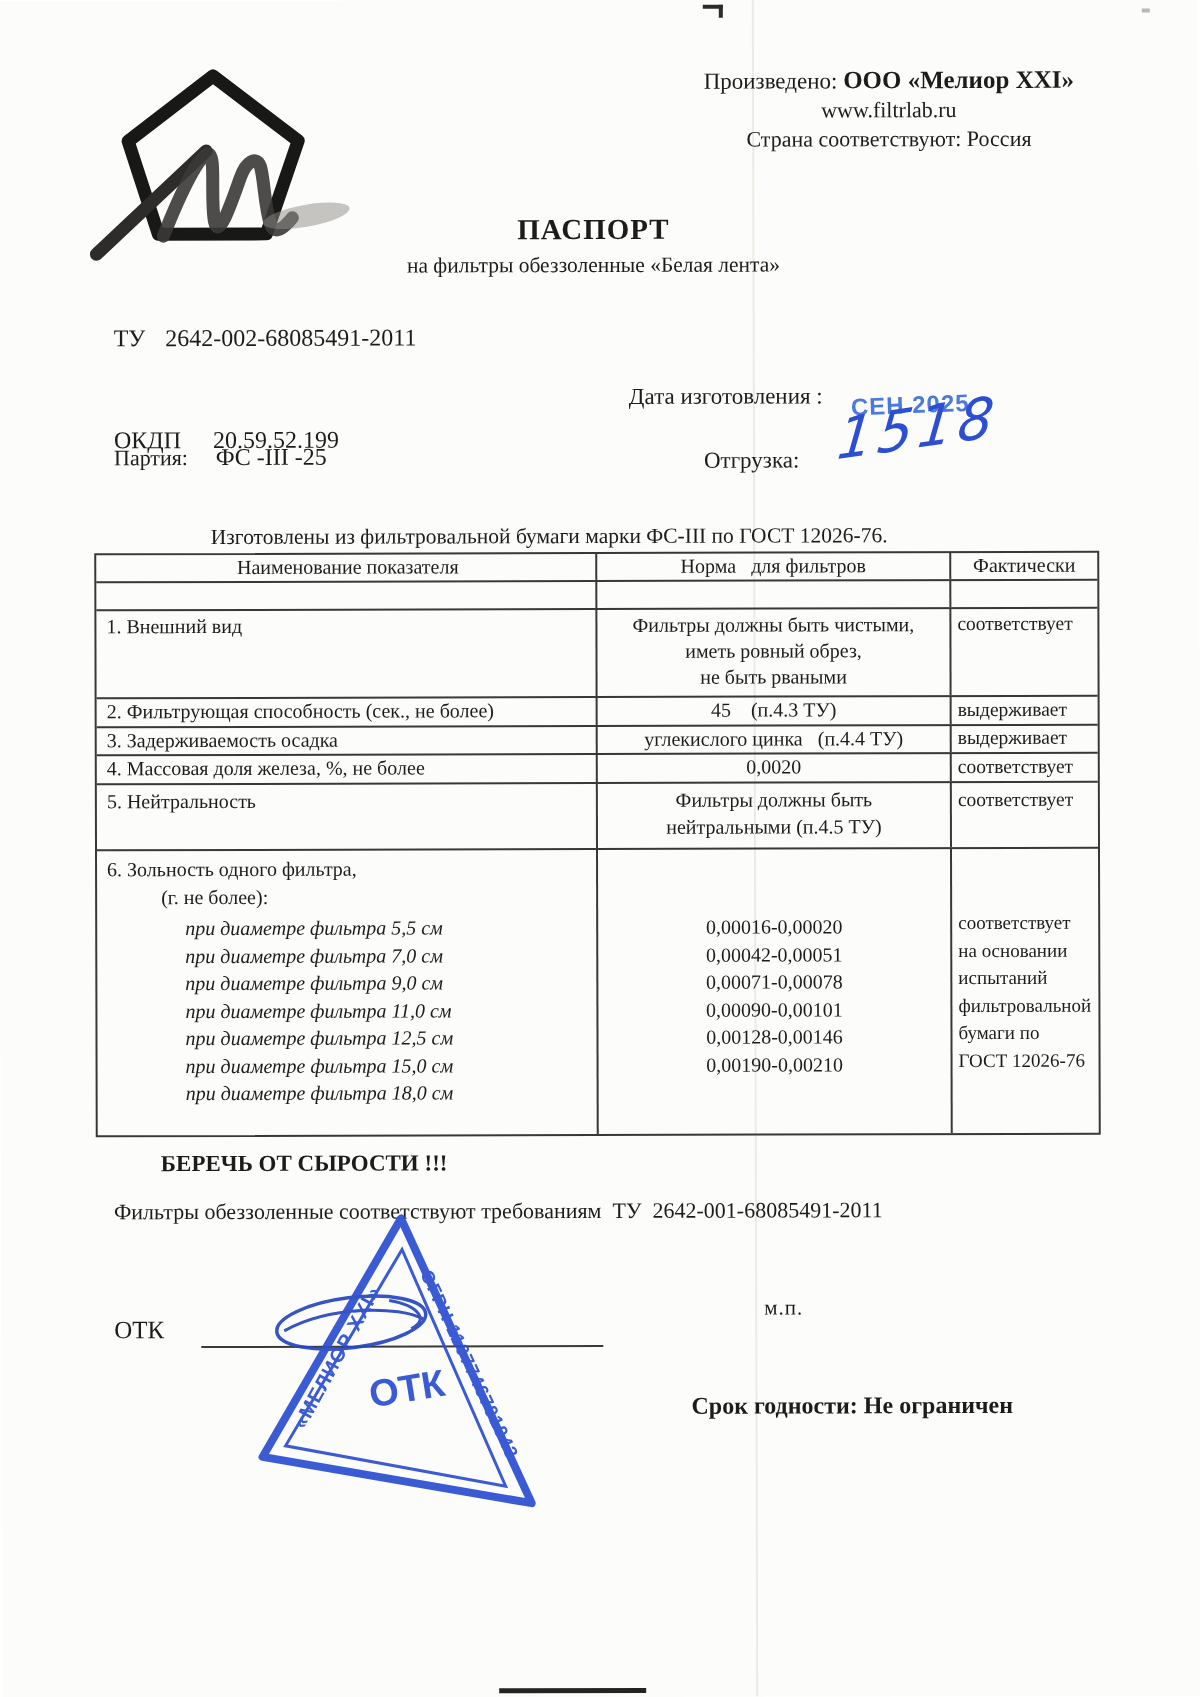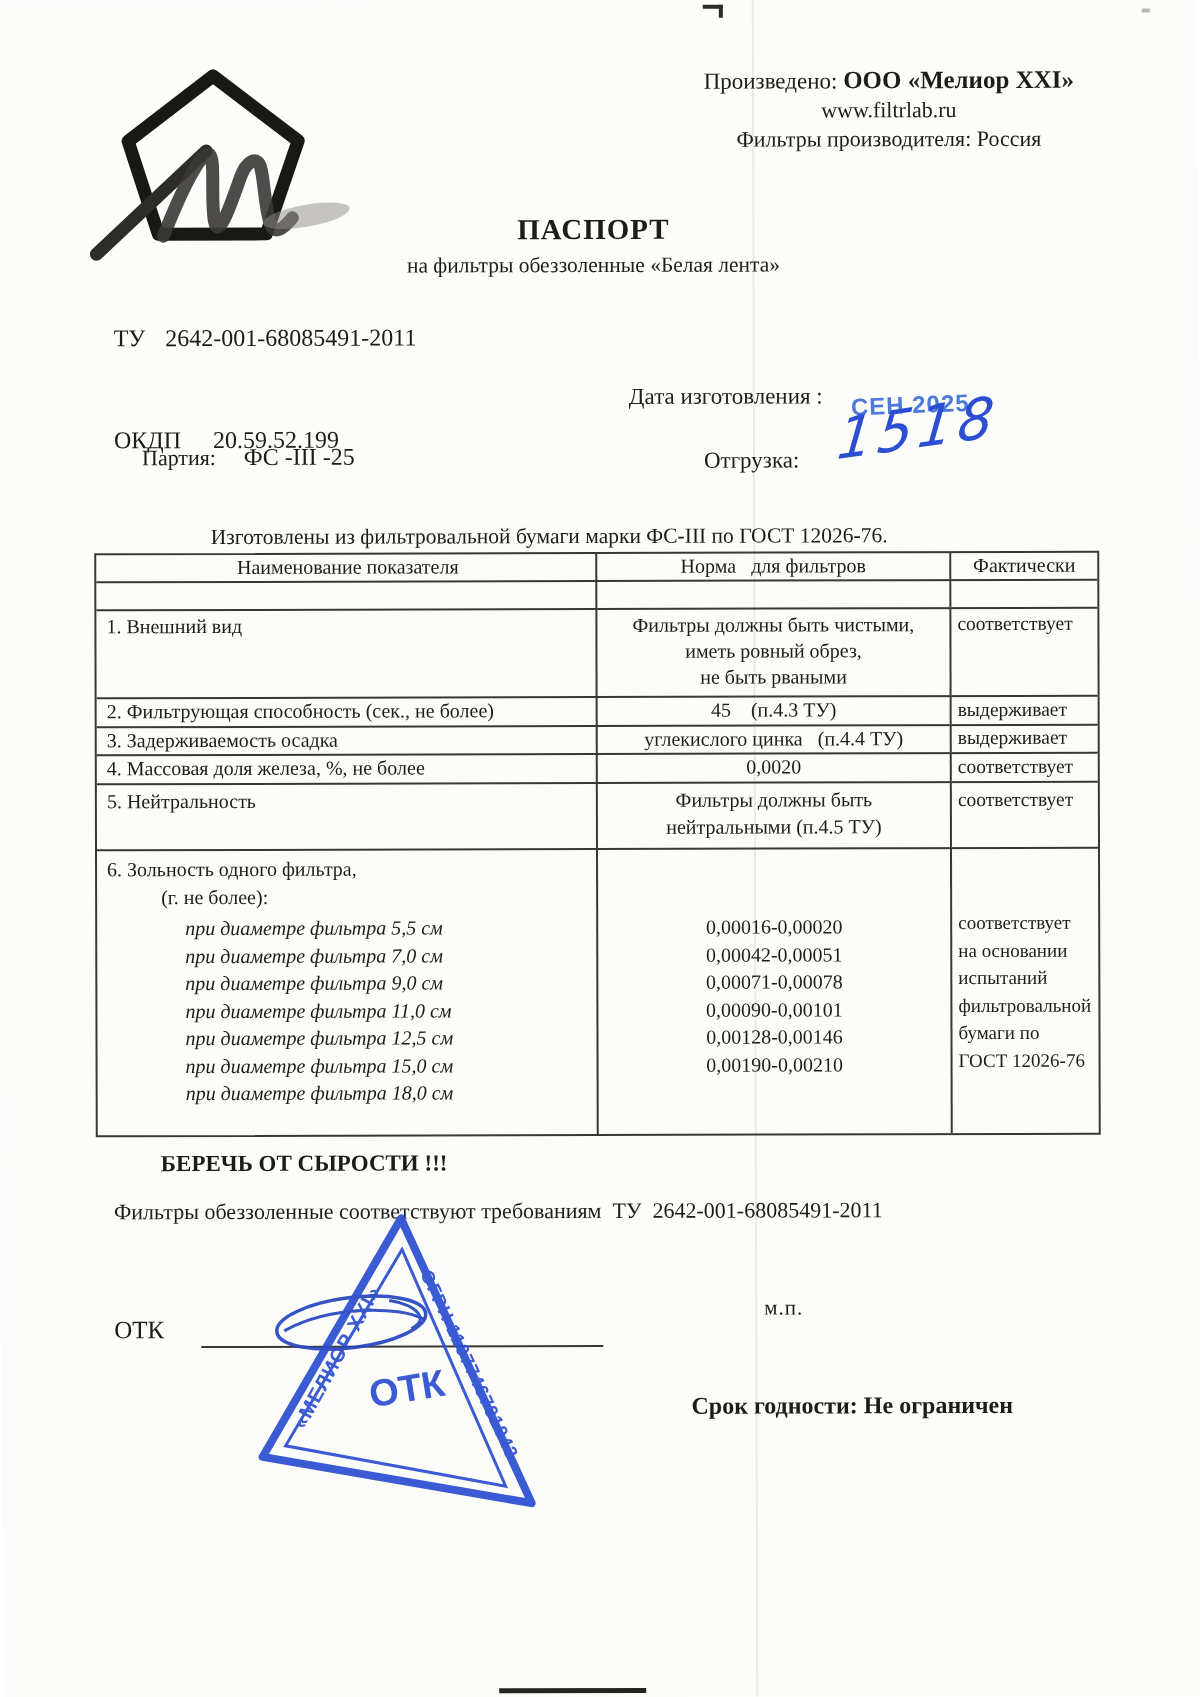--- a/index.html
+++ b/index.html
@@ -99,41 +99,41 @@
     <polygon points="125,20 210,85 178,178 70,178 40,85" fill="none" stroke="#181816" stroke-width="13" stroke-linejoin="round"></polygon>
     <path d="M8,198 L118,95" fill="none" stroke="#2e2c2a" stroke-width="13" stroke-linecap="round"></path>
     <path d="M75,180 C95,130 112,98 120,98 C128,98 122,140 126,165 C130,185 142,150 152,122
              C158,105 168,100 172,110 C176,122 176,150 182,168 C186,180 196,172 204,162" fill="none" stroke="#3b3937" stroke-width="13" stroke-linecap="round" opacity="0.9"></path>
     <ellipse cx="218" cy="160" rx="44" ry="11" transform="rotate(-10 218 160)" fill="#8e8c88" opacity="0.5"></ellipse>
   </svg>
 
   <div class="abs hdr-right">
     <div class="l1"><span>Произведено:</span> <b>ООО «Мелиор XXI»</b></div>
     <div class="l2">www.filtrlab.ru</div>
-    <div class="l3">Фильтры производителя: Россия</div>
+    <div class="l3">Страна соответствуют: Россия</div>
   </div>
 
   <div class="abs doc-title">ПАСПОРТ</div>
   <div class="abs doc-subtitle">на фильтры обеззоленные «Белая лента»</div>
 
   <div class="abs req" style="left:115px; top:324px; font-size:24px;">
     <span>ТУ</span>
-    <span style="margin-left:14px;">2642-001-68085491-2011</span>
+    <span style="margin-left:14px;">2642-002-68085491-2011</span>
   </div>
 
   <div class="abs req" style="left:115px; top:381px; font-size:24px;margin-top:45px;">
     <span>ОКДП</span>
     <span style="margin-left:26px;">20.59.52.199</span>
   </div>
   <div class="abs req" style="left:630px; top:384px;">Дата изготовления :</div>
   <div class="abs stamp-date">СЕН 2025</div>
   <div class="abs hand-1518">1518</div>
 
   <div class="abs req" style="left:115px; top:443px;">
-    <span style="font-size:22px;margin-left:28px;">Партия:</span>
+    <span style="font-size:22px;">Партия:</span>
     <span style="margin-left:22px; font-size:24px;">ФС -III -25</span>
   </div>
   <div class="abs req" style="left:705px; top:448px;">Отгрузка:</div>
 
   <div class="abs made-from">Изготовлены из фильтровальной бумаги марки ФС-III по ГОСТ 12026-76.</div>
 
   <div class="abs tbl">
 
     <div class="tr rh-hdr">
       <div class="td c1 pre">Наименование показателя</div>

